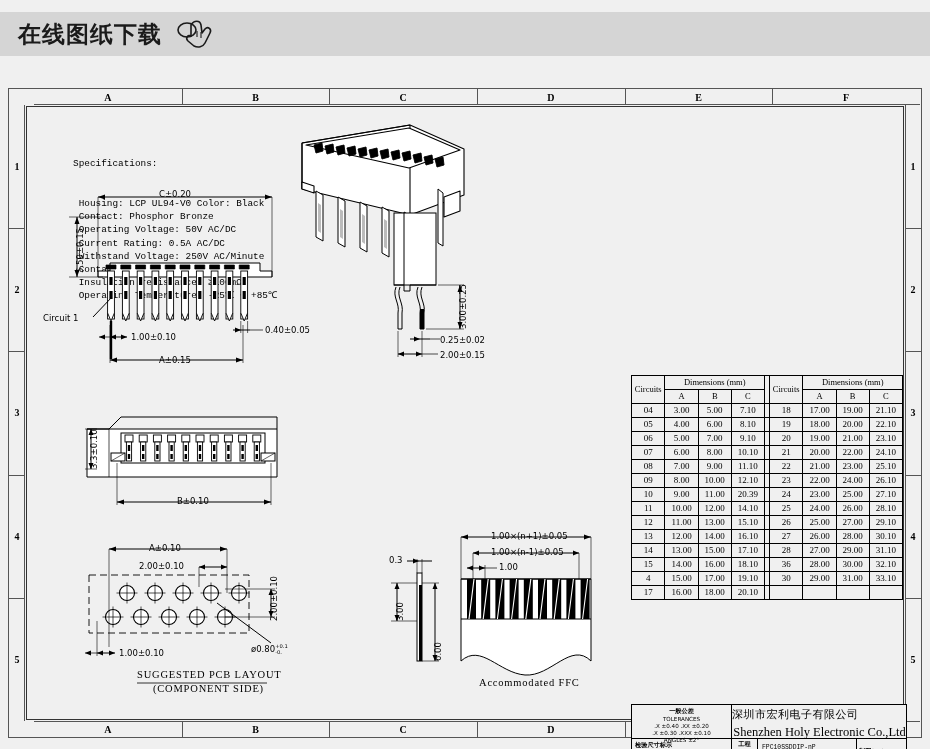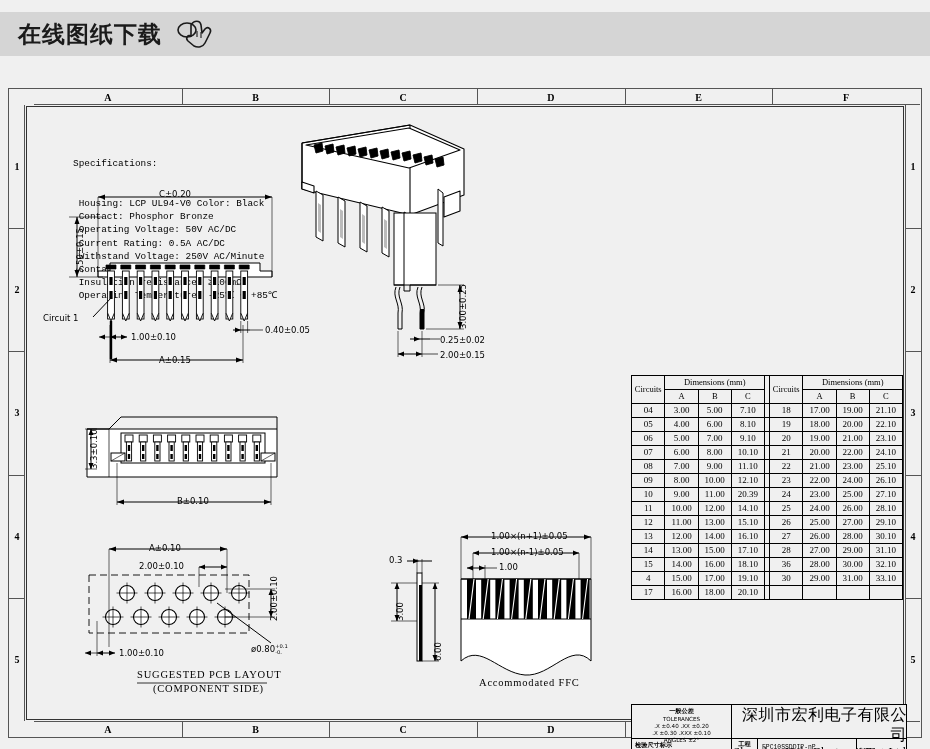--- a/index.html
+++ b/index.html
@@ -99,22 +99,22 @@
   .tb-lbl {
     font-family: "DejaVu Sans", sans-serif; font-size: 5.6px; color: #000;
     line-height: 7px; white-space: nowrap;
   }
   .tb-lbl-cn { font-family: "DejaVu Sans", sans-serif; font-size: 6.2px; font-weight: 700; }
   .tb-val {
     font-family: "Liberation Mono", monospace; font-size: 6.4px; color: #000;
     line-height: 8px; white-space: nowrap;
   }
   #company-cn {
-    font-family: "DejaVu Sans", sans-serif; font-size: 16px; font-weight: 400;
-    color: #000; letter-spacing: 0.5px; text-align: right; line-height: 20px;
+    font-family: "DejaVu Sans", sans-serif; font-size: 11px; font-weight: 400;
+    color: #000; letter-spacing: 0.5px; text-align: left; line-height: 20px;
   }
   #company-en {
     font-family: "Liberation Serif", serif; font-size: 12.5px; color: #000;
     text-align: center; line-height: 15px;
   }
 
   .caption {
     position: absolute;
     font-family: "Liberation Serif", serif; font-size: 10.5px;
     color: #000; white-space: nowrap; letter-spacing: 0.8px;

